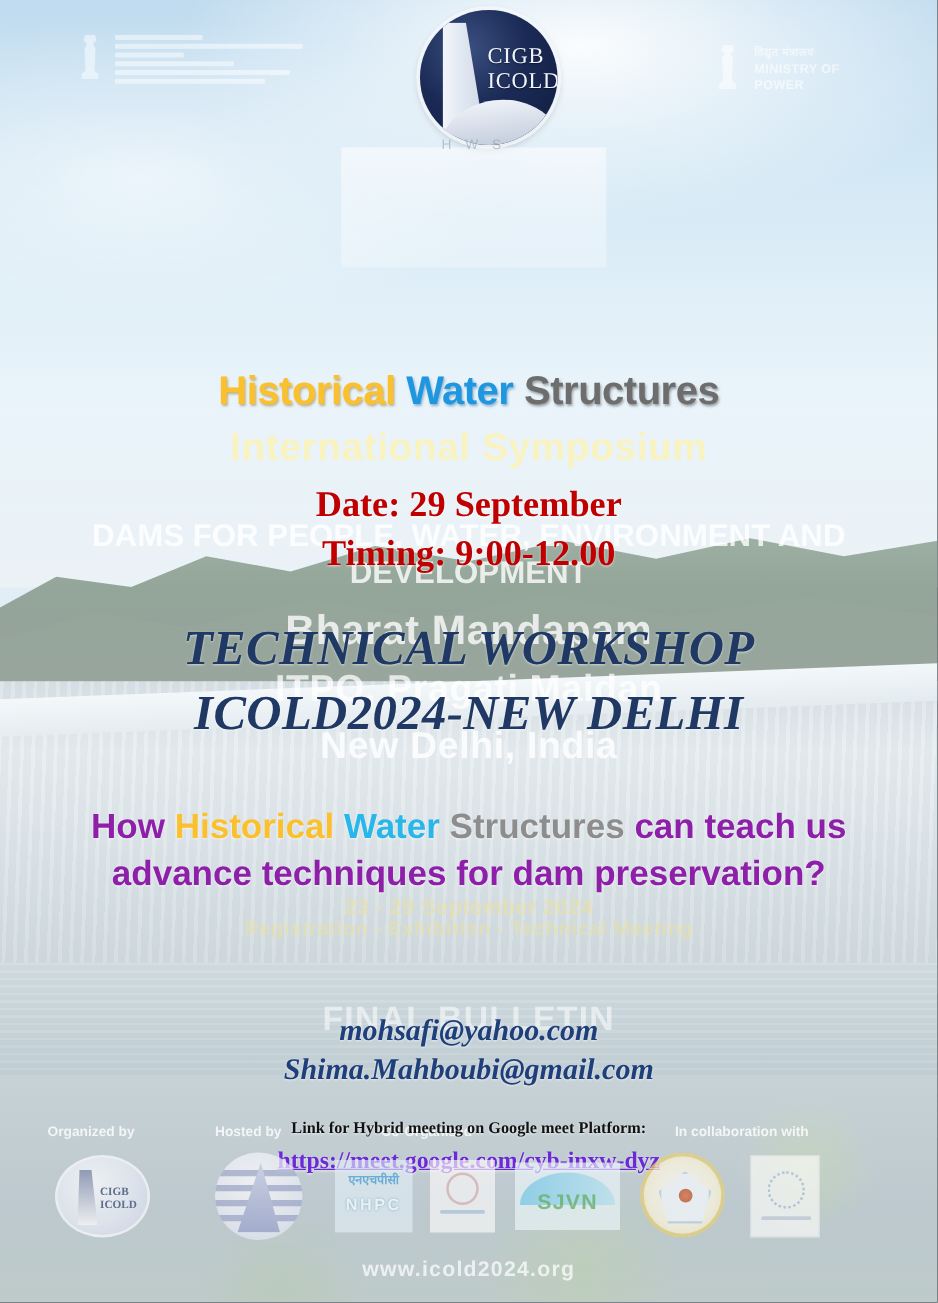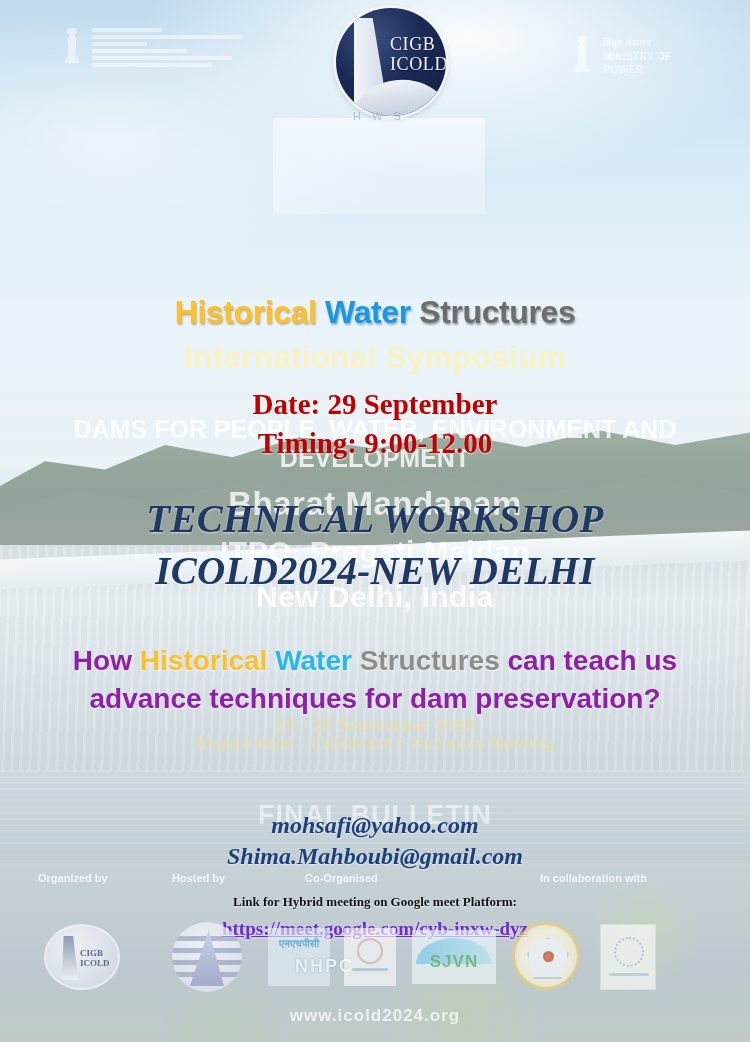--- a/index.html
+++ b/index.html
@@ -74,21 +74,21 @@
   .wm-symposium{top:340px;font-size:31px;color:rgba(255,243,170,.72);}
   .wm-tagline{top:415px;font-size:25px;color:rgba(255,255,255,.80);letter-spacing:0px;}
   .wm-venue1{top:485px;font-size:33px;color:rgba(255,255,255,.78);}
   .wm-venue2{top:535px;font-size:30px;color:rgba(255,255,255,.74);}
   .wm-venue3{top:580px;font-size:30px;color:rgba(255,255,255,.82);}
   .wm-dates{top:716px;font-size:17px;color:rgba(235,225,155,.62);}
   .wm-theme{top:735px;font-size:16px;color:rgba(235,225,155,.55);}
   .wm-bulletin{top:800px;font-size:27px;color:rgba(255,255,255,.55);letter-spacing:1px;}
   .wm-site{top:1006px;font-size:17px;color:rgba(255,255,255,.72);letter-spacing:1px;}
 
-  .wm-roles{position:absolute;top:872px;left:0;width:614px;height:20px;}
+  .wm-roles{position:absolute;top:900px;left:0;width:614px;height:20px;}
   .wm-role{position:absolute;font-size:11px;color:rgba(255,255,255,.80);font-weight:600;white-space:nowrap;}
 
   
   .emblem-left{position:absolute;left:62px;top:28px;width:240px;height:70px;opacity:.55;}
   .emblem-right{position:absolute;left:572px;top:36px;width:150px;height:62px;opacity:.62;}
   .ashoka{width:20px;height:44px;display:inline-block;vertical-align:top;
      background:
        radial-gradient(circle 4px at 50% 12%, #fff 0%, #fff 60%, rgba(255,255,255,0) 61%),
        linear-gradient(180deg, rgba(255,255,255,.95) 0%, rgba(255,255,255,.85) 100%);
      clip-path:polygon(30% 0%,70% 0%,76% 10%,62% 16%,72% 24%,68% 64%,84% 72%,84% 80%,16% 80%,16% 72%,32% 64%,28% 24%,38% 16%,24% 10%);
@@ -172,22 +172,22 @@
     font-size:9px;line-height:10px;color:#3c4a78;font-weight:700;}
 
   .logo-nhpcell{left:172px;top:0px;width:70px;height:70px;border-radius:50%;
     background:radial-gradient(circle at 45% 35%,#ffffff 0%,#eceef7 60%,#d8dcee 100%);overflow:hidden;}
   .logo-nhpcell .wave{position:absolute;left:0;width:100%;height:5px;background:rgba(110,120,175,.55);}
   .logo-nhpcell .tri{position:absolute;left:18px;top:8px;width:34px;height:56px;
     background:linear-gradient(180deg,#cfd4ea,#9aa2cc);clip-path:polygon(55% 0%,100% 100%,0% 100%);}
 
   .logo-nhpc{left:268px;top:6px;width:62px;height:58px;background:rgba(228,240,248,.85);}
   .logo-nhpc .hin{position:absolute;left:0;top:8px;width:100%;text-align:center;font-size:10px;color:#4aa3d8;font-weight:700;}
-  .logo-nhpc .abbr{position:absolute;left:0;top:28px;width:100%;font-size:18px;color:#ffffff;
-    font-weight:800;letter-spacing:2px;text-shadow:0 0 2px rgba(70,150,200,.9);padding-left:27px;}
+  .logo-nhpc .abbr{position:absolute;left:0;top:28px;width:100%;text-align:center;font-size:13px;color:#ffffff;
+    font-weight:800;letter-spacing:2px;text-shadow:0 0 2px rgba(70,150,200,.9);}
 
   .logo-cwc{left:344px;top:6px;width:52px;height:58px;background:rgba(252,250,250,.9);}
   .logo-cwc .ring{position:absolute;left:13px;top:10px;width:26px;height:26px;border-radius:50%;
     border:2px solid rgba(200,120,120,.5);}
   .logo-cwc .wv{position:absolute;left:8px;top:40px;width:36px;height:3px;background:rgba(110,160,200,.5);border-radius:2px;}
 
   .logo-sjvn{left:412px;top:8px;width:84px;height:54px;background:rgba(236,246,251,.9);}
   .logo-sjvn .swoosh{position:absolute;left:4px;top:8px;width:76px;height:26px;
     background:linear-gradient(90deg,#7fd0ef,#bfe8f7);border-radius:50% 50% 0 0/100% 100% 0 0;}
   .logo-sjvn .abbr{position:absolute;left:0;top:22px;width:100%;text-align:center;font-size:17px;font-weight:800;

